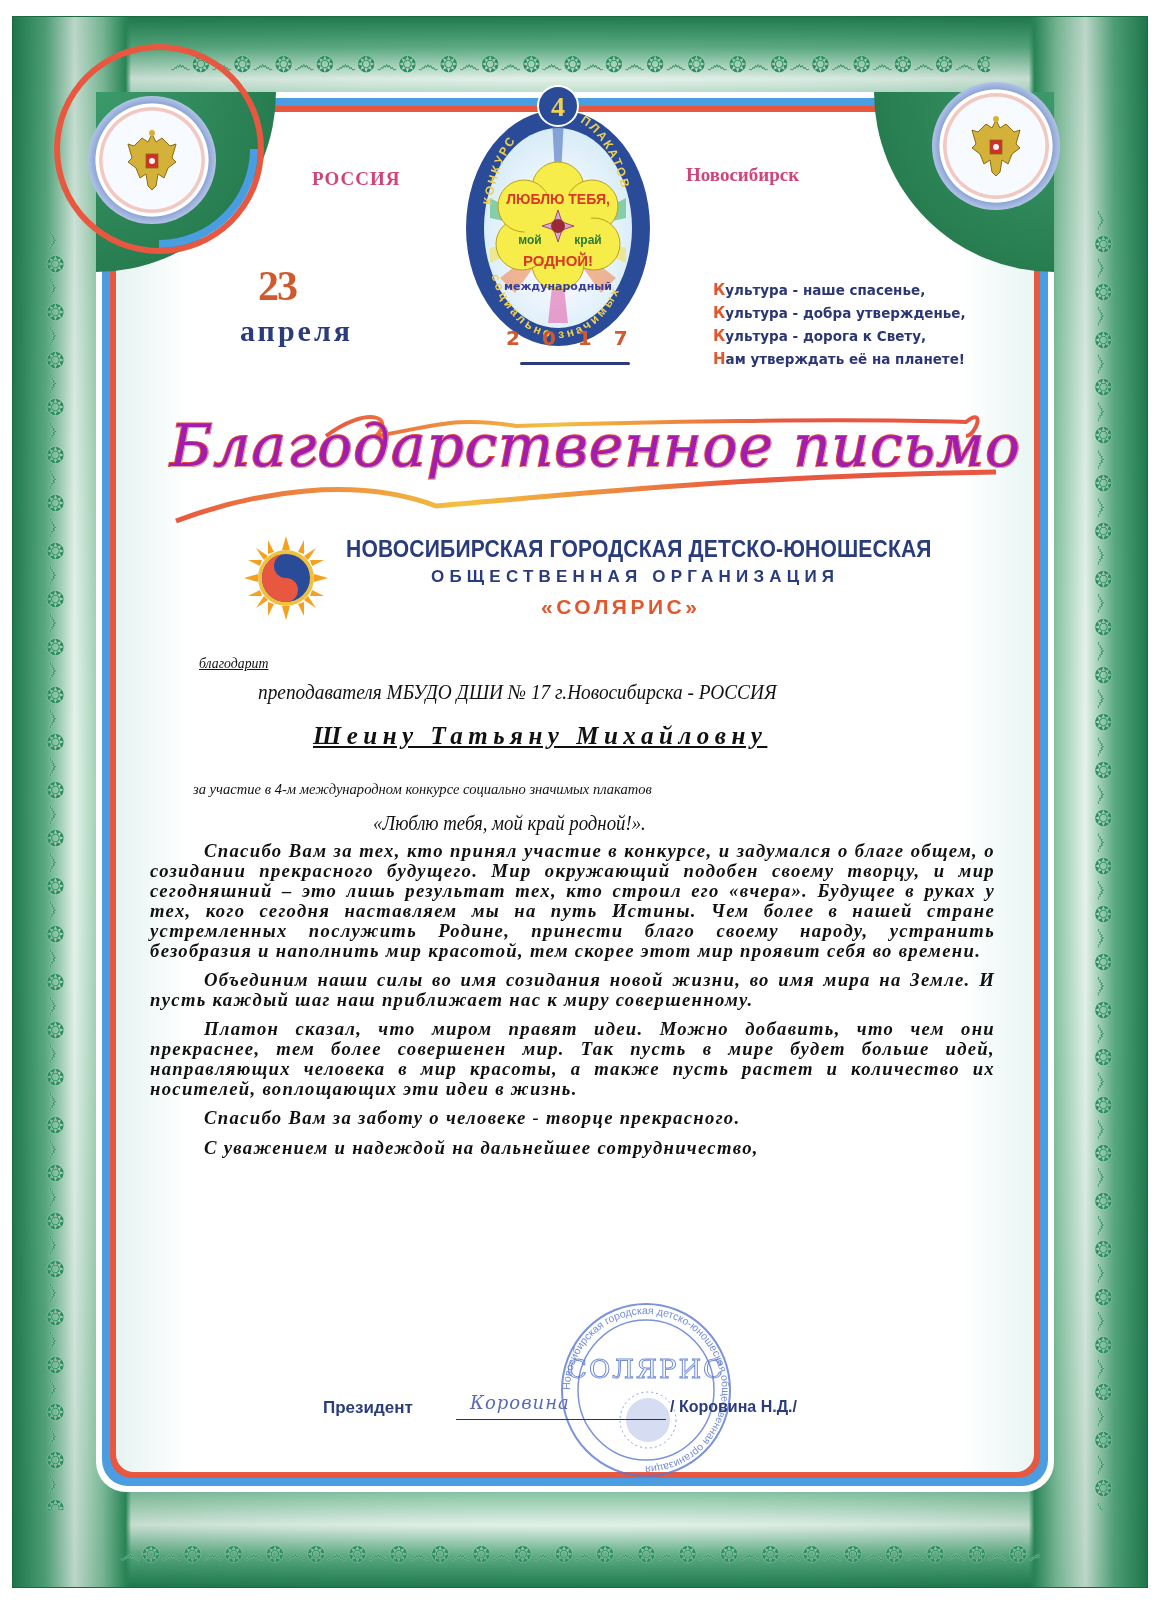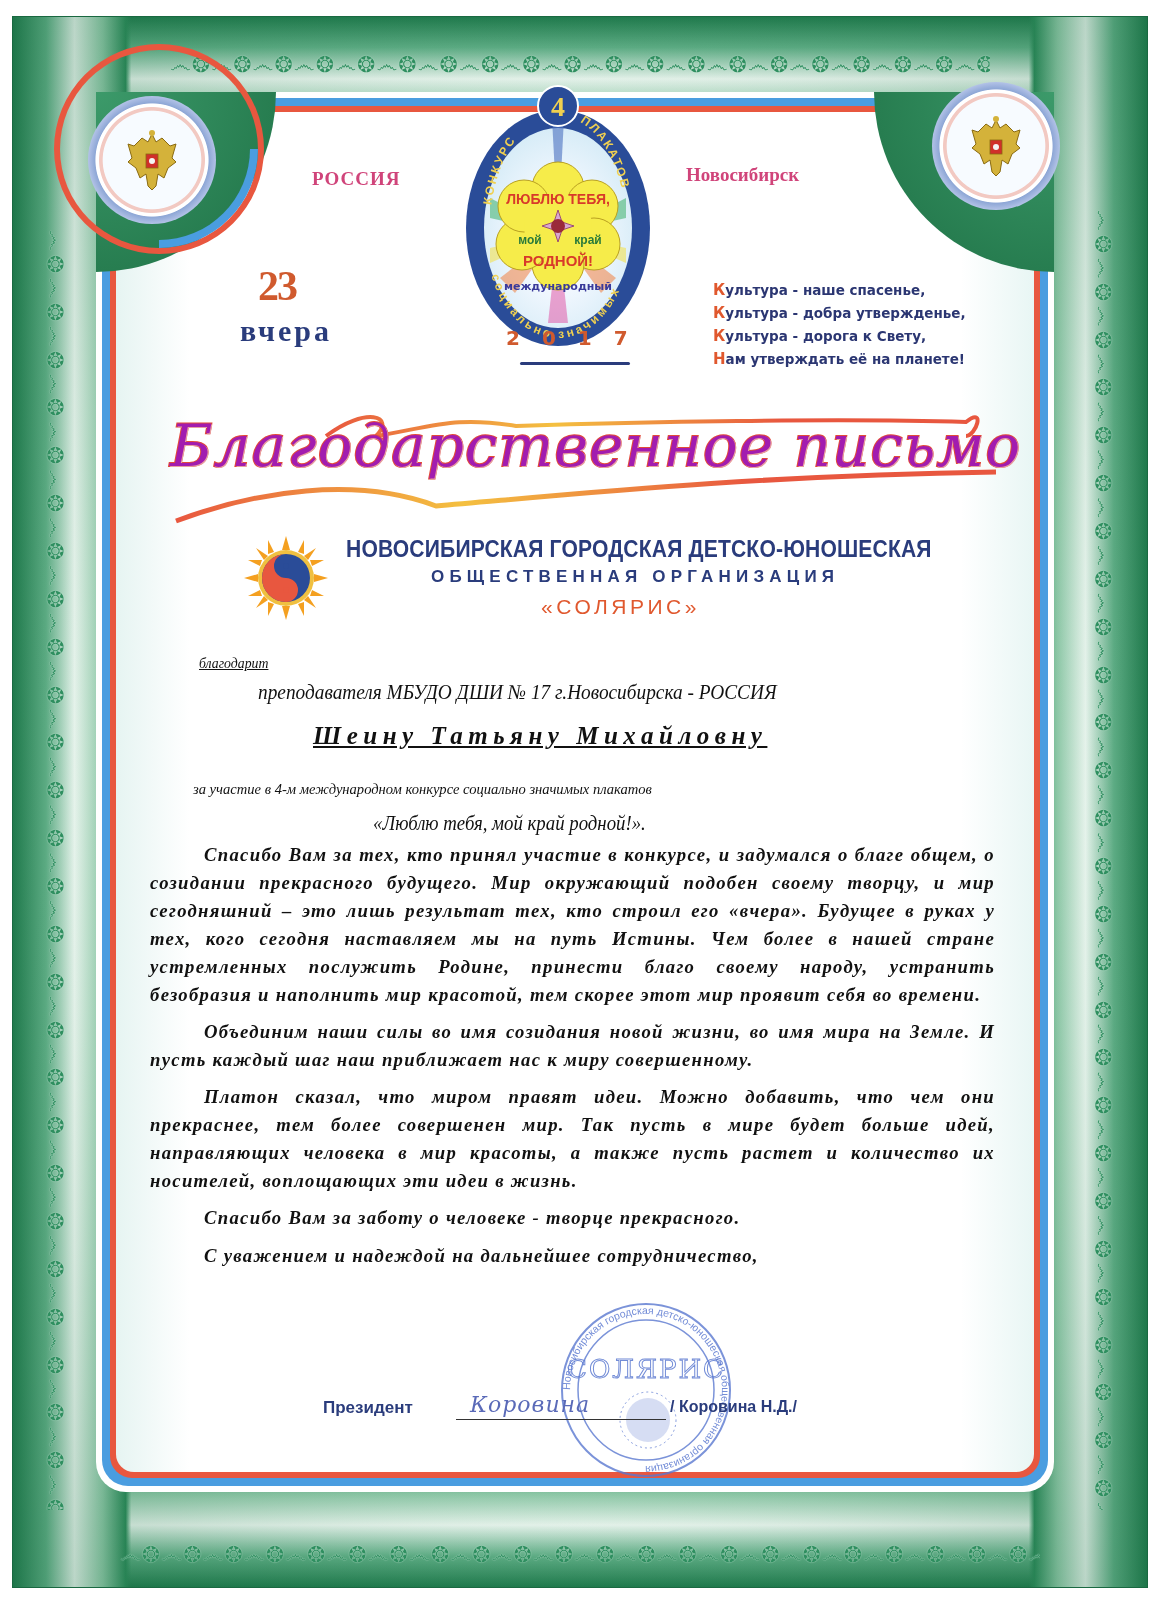--- a/index.html
+++ b/index.html
@@ -109,40 +109,40 @@
     
     .sun-logo { left: 244px; top: 536px; width: 84px; height: 84px; }
     .org1 {
       left: 346px; top: 535px; font-family: "Liberation Sans", sans-serif; font-weight: bold; font-size: 24.5px; color: #2a3c7c;
       transform: scaleX(0.86); transform-origin: left top; white-space: nowrap; letter-spacing: 0.2px;
     }
     .org2 {
       left: 431px; top: 567px; font-family: "Liberation Sans", sans-serif; font-weight: bold; font-size: 17px; color: #2a3c7c; letter-spacing: 5.2px; white-space: nowrap;
     }
     .org3 {
-      left: 541px; top: 595px; font-family: "Liberation Sans", sans-serif; font-weight: normal; font-size: 21px; color: #e0582e; letter-spacing: 3.5px; white-space: nowrap;
+      left: 541px; top: 595px; font-family: "Liberation Sans", sans-serif; font-weight: bold; font-size: 21px; color: #e0582e; letter-spacing: 3.5px; white-space: nowrap;
     }
 
     
     .text-i { font-family: "Liberation Serif", serif; font-style: italic; font-weight: bold; color: #111; }
     .thanks-word { left: 199px; top: 655px; font-size: 15px; font-weight: normal; text-decoration: underline; transform: scaleX(0.92); transform-origin: left top; }
     .teacher-line { left: 258px; top: 680px; font-size: 21px; font-weight: normal; white-space: nowrap; transform: scaleX(0.92); transform-origin: left top; }
     .person-name { left: 313px; top: 722px; font-size: 25px; letter-spacing: 5.5px; text-decoration: underline; white-space: nowrap; }
     .for-line { left: 193px; top: 780px; font-size: 15.5px; font-weight: normal; white-space: nowrap; transform: scaleX(0.94); transform-origin: left top; }
     .contest-name { left: 373px; top: 812px; font-size: 20px; font-weight: normal; white-space: nowrap; transform: scaleX(0.94); transform-origin: left top; }
 
     .letter-body {
-      left: 150px; top: 841px; width: 845px; font-size: 18.7px; line-height: 28px; text-align: justify; letter-spacing: 1.3px;
+      left: 150px; top: 841px; width: 845px; font-size: 18.7px; line-height: 20px; text-align: justify; letter-spacing: 1.3px;
     }
     .letter-body p { margin: 0 0 9px 0; text-indent: 54px; }
     .letter-body p.tight { margin-bottom: 10px; font-style: italic; }
 
     .sign-label { left: 323px; top: 1398px; font-family: "Liberation Sans", sans-serif; font-weight: bold; font-size: 17px; color: #2a3c7c; }
     .sign-line { left: 456px; top: 1419px; width: 210px; height: 1px; background: #333; }
-    .signature { left: 470px; top: 1392px; font-family: "DejaVu Serif", serif; font-style: italic; font-size: 22px; color: #5a6ab8; letter-spacing: 1px; }
+    .signature { left: 470px; top: 1392px; font-family: "DejaVu Serif", serif; font-style: italic; font-size: 18px; color: #5a6ab8; letter-spacing: 1px; }
     .sign-name { left: 670px; top: 1398px; font-family: "Liberation Sans", sans-serif; font-weight: bold; font-size: 16px; color: #2a3c7c; }
 
     .stamp { left: 556px; top: 1300px; width: 180px; height: 180px; }
   </style>
 </head>
 <body>
 
 <div class="frame"></div>
 <div class="frame-inner-shade"></div>
 
@@ -177,21 +177,21 @@
       <rect x="22" y="26" width="12" height="14" fill="#d0302a" stroke="#8a6a10" stroke-width="0.8"></rect>
       <circle cx="28" cy="33" r="3" fill="#f4f4f4"></circle>
       <circle cx="28" cy="5" r="3" fill="#d4b23a"></circle>
     </svg>
   </div>
 </div>
 
 <div class="abs russia">РОССИЯ</div>
 <div class="abs city">Новосибирск</div>
 <div class="abs date-day">23</div>
-<div class="abs date-month">вчера</div>
+<div class="abs date-month">апреля</div>
 
 <div class="abs motto">
   <div><span class="cap">К</span><span>ультура - наше спасенье,</span></div>
   <div><span class="cap">К</span><span>ультура - добра утвержденье,</span></div>
   <div><span class="cap">К</span><span>ультура - дорога к Свету,</span></div>
   <div><span class="cap">Н</span><span>ам утверждать её на планете!</span></div>
 </div>
 
 <div class="abs emblem">
   <svg viewBox="0 0 196 272" width="196" height="272">

